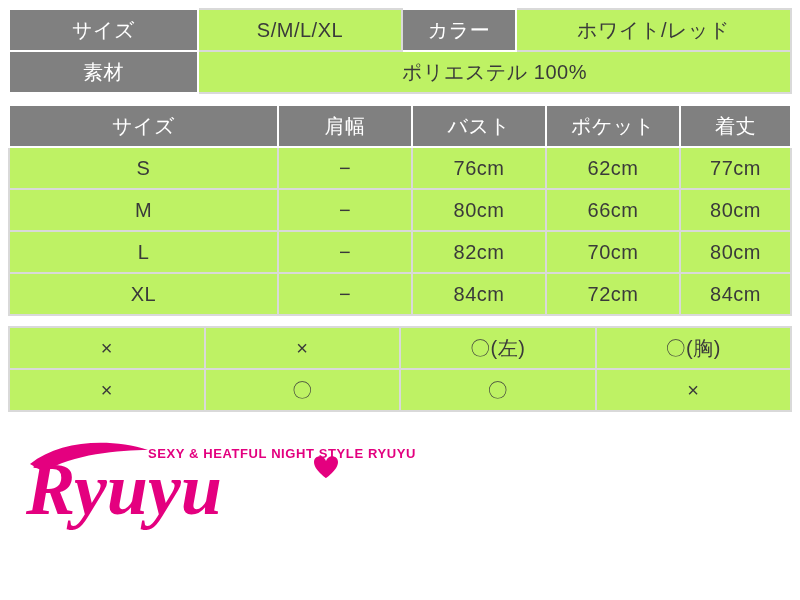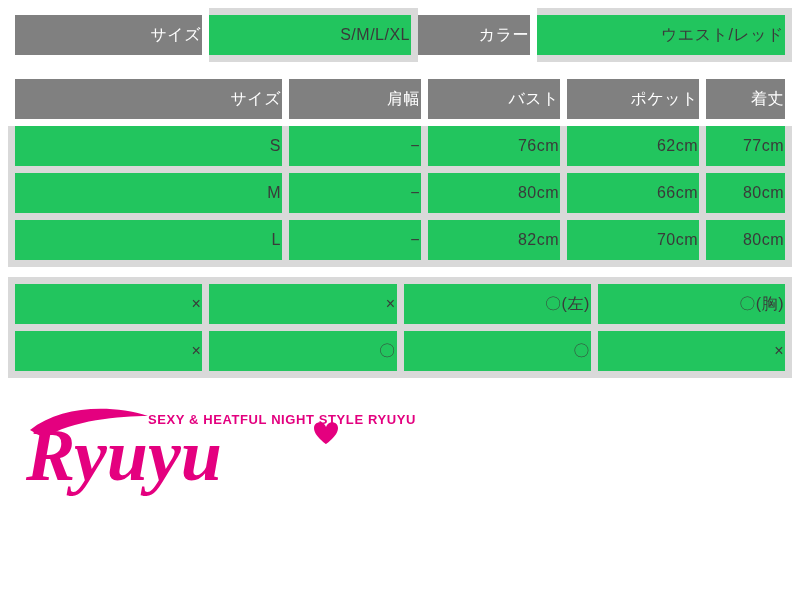--- a/index.html
+++ b/index.html
@@ -20,36 +20,36 @@
     height: 600px;
     box-sizing: border-box;
     padding: 8px 8px 0 8px;
   }
   table {
     border-collapse: collapse;
     width: 784px;
     table-layout: fixed;
   }
   td {
-    border: 7px solid #000000;
-    text-align: right;
+    border: 2px solid #000000;
+    text-align: center;
     vertical-align: middle;
-    font-size: 16px;
+    font-size: 20px;
     color: #3a3a3a;
     background: #ffffff;
     height: 38px;
     letter-spacing: 0.5px;
   }
   td.head {
     background: #808080;
     color: #ffffff;
     font-weight: normal;
   }
   td.plain {
-    background: #22c55e;
+    background: #bef264;
   }
   
   .tbl-basic td.plain, .tbl-size td, .tbl-opt td.plain {
     border-color: #d9d9d9;
   }
   .tbl-basic td.head, .tbl-size td.head, .tbl-opt td.head {
     border-color: #ffffff;
   }
   .spacer {
     height: 10px;
@@ -82,21 +82,25 @@
 <body>
 
 <div class="page">
 
   <table class="tbl-basic">
     <tbody>
       <tr>
         <td class="head" style="width:185px">サイズ</td>
         <td class="plain" style="width:200px">S/M/L/XL</td>
         <td class="head" style="width:110px">カラー</td>
-        <td class="plain">ウエスト/レッド</td>
+        <td class="plain">ホワイト/レッド</td>
+      </tr>
+      <tr>
+        <td class="head" style="width:185px">素材</td>
+        <td class="plain" colspan="3">ポリエステル 100%</td>
       </tr>
     </tbody>
   </table>
 
   <div class="spacer"></div>
 
   <table class="tbl-size">
     <tbody>
       <tr>
         <td class="head" style="width:265px">サイズ</td>
@@ -118,20 +122,27 @@
         <td class="plain">80cm</td>
         <td class="plain">66cm</td>
         <td class="plain">80cm</td>
       </tr>
       <tr>
         <td class="plain">L</td>
         <td class="plain">−</td>
         <td class="plain">82cm</td>
         <td class="plain">70cm</td>
         <td class="plain">80cm</td>
+      </tr>
+      <tr>
+        <td class="plain">XL</td>
+        <td class="plain">−</td>
+        <td class="plain">84cm</td>
+        <td class="plain">72cm</td>
+        <td class="plain">84cm</td>
       </tr>
     </tbody>
   </table>
 
   <div class="spacer"></div>
 
   <table class="tbl-opt">
     <tbody>
       <tr>
         <td class="plain">×</td>

